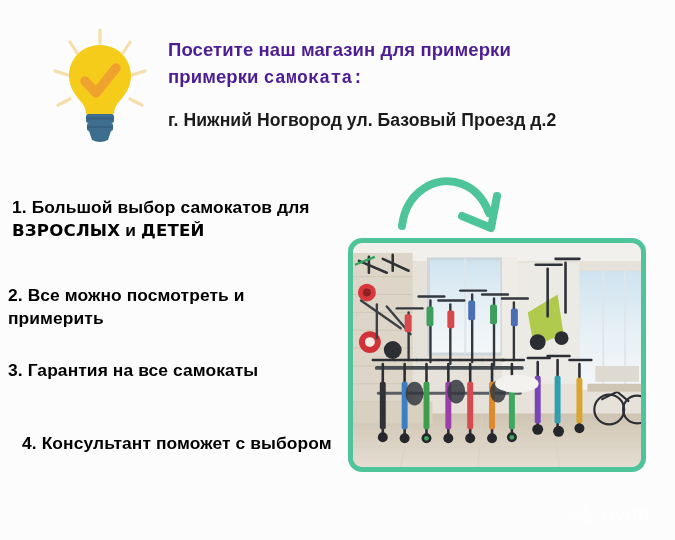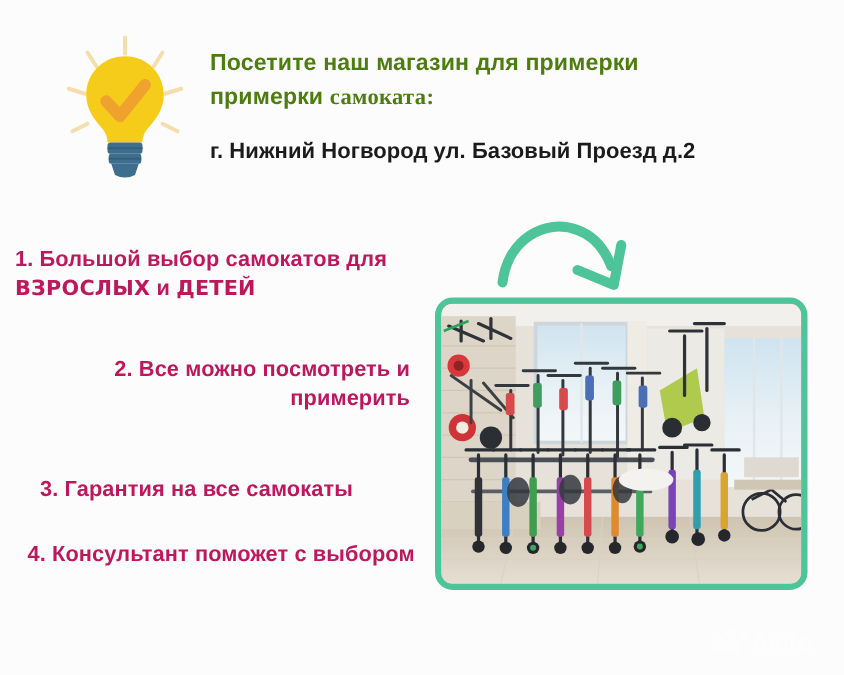--- a/index.html
+++ b/index.html
@@ -32,27 +32,27 @@
   .bulb-wrap svg { display: block; }
 
   .headline {
     position: absolute;
     left: 168px;
     top: 36px;
     width: 500px;
     font-size: 18.5px;
     font-weight: bold;
     line-height: 1.48;
-    color: #4d7c0f;
+    color: #4c1d95;
     letter-spacing: 0.1px;
   }
   .headline .strong {
     font-weight: bold;
     letter-spacing: 0.3px;
-    font-family: Liberation Serif, serif;
+    font-family: Liberation Mono, monospace;
     font-size: 18px;
   }
   .address {
     position: absolute;
     left: 168px;
     top: 110px;
     width: 510px;
     font-size: 17.6px;
     font-weight: bold;
     color: #1b1b1b;
@@ -63,33 +63,33 @@
   
   .benefits {
     position: absolute;
     left: 8px;
     top: 196px;
     width: 330px;
   }
   .benefit {
     font-size: 17.4px;
     font-weight: bold;
-    color: #be185d;
+    color: #000000;
     line-height: 1.33;
     letter-spacing: 0.1px;
   }
   .benefit .caps {
     font-family: "DejaVu Sans", sans-serif;
     font-weight: bold;
     font-size: 16.6px;
     letter-spacing: 0.2px;
   }
   .b1 { position: absolute; top: 0px;   left: 4px; width: 320px; }
-  .b2 { position: absolute; top: 88px;  left: 0px; width: 320px; text-align: right; }
-  .b3 { position: absolute; top: 184px; left: 0px; width: 330px; margin-left: 24px; }
+  .b2 { position: absolute; top: 88px;  left: 0px; width: 320px; }
+  .b3 { position: absolute; top: 163px; left: 0px; width: 330px; }
   .b4 { position: absolute; top: 236px; left: 0px; width: 320px; margin-left: 14px; }
 
   
   .arrow {
     position: absolute;
     left: 396px;
     top: 166px;
     width: 130px;
     height: 72px;
   }

